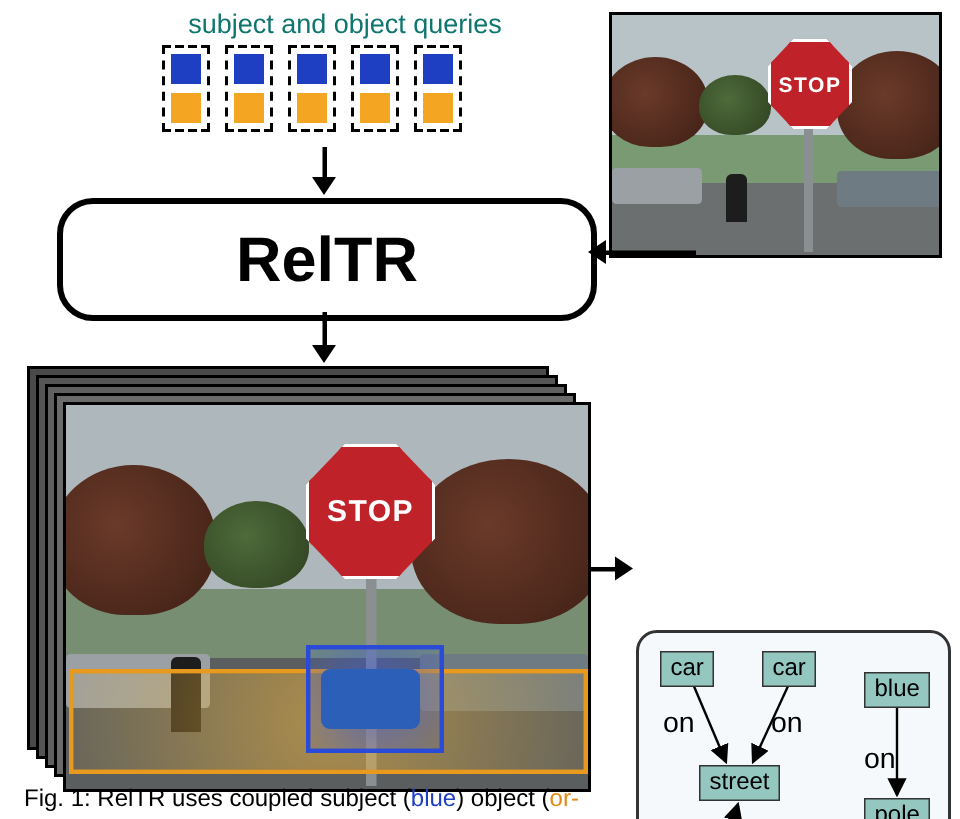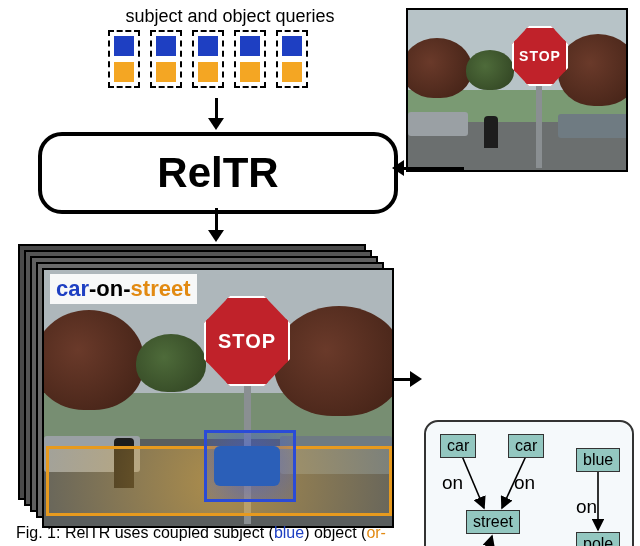--- a/index.html
+++ b/index.html
@@ -15,21 +15,21 @@
     position: relative;
     width: 640px;
     height: 546px;
   }
   
   .abs { position: absolute; }
 
   
   .top-caption {
     font-size: 18px;
-    color: #000000;
+    color: #0f766e;
     text-align: center;
   }
 
   
   .queries {
     display: flex;
     gap: 10px;
   }
   .query-pair {
     display: flex;
@@ -290,23 +290,20 @@
       </div>
       <div class="car" style="left:0px; top:166px; width:96px; height:36px;"></div>
       <div class="car" style="left:236px; top:166px; width:112px; height:38px; background:#6f7b82;"></div>
       <div class="pedestrian" style="left:70px; top:168px; width:20px; height:50px;"></div>
 
       <div class="att-overlay-orange" style="left:2px; top:176px; width:340px; height:64px;"></div>
       <div class="att-overlay-blue" style="left:160px; top:160px; width:86px; height:66px;"></div>
 
       <div class="car" style="left:170px; top:176px; width:66px; height:40px; background:#2b5fb8; border-radius:6px;"></div>
 
-      <div class="triplet-label" style="left:6px; top:4px;">
-        <span class="subj">car</span><span class="pred">-on-</span><span class="obj">street</span>
-      </div>
     </div>
   </div>
 
   <div class="abs arrow-h" style="left:392px; top:378px; width:20px;"></div>
   <div class="abs arrow-head-right" style="left:410px; top:371px;"></div>
 
   <div class="abs graph-panel" style="left:424px; top:256px; width:206px; height:260px;">
     <svg class="edges" viewBox="0 0 206 260">
       <defs>
         <marker id="ah" markerWidth="8" markerHeight="8" refX="7" refY="4" orient="auto">

